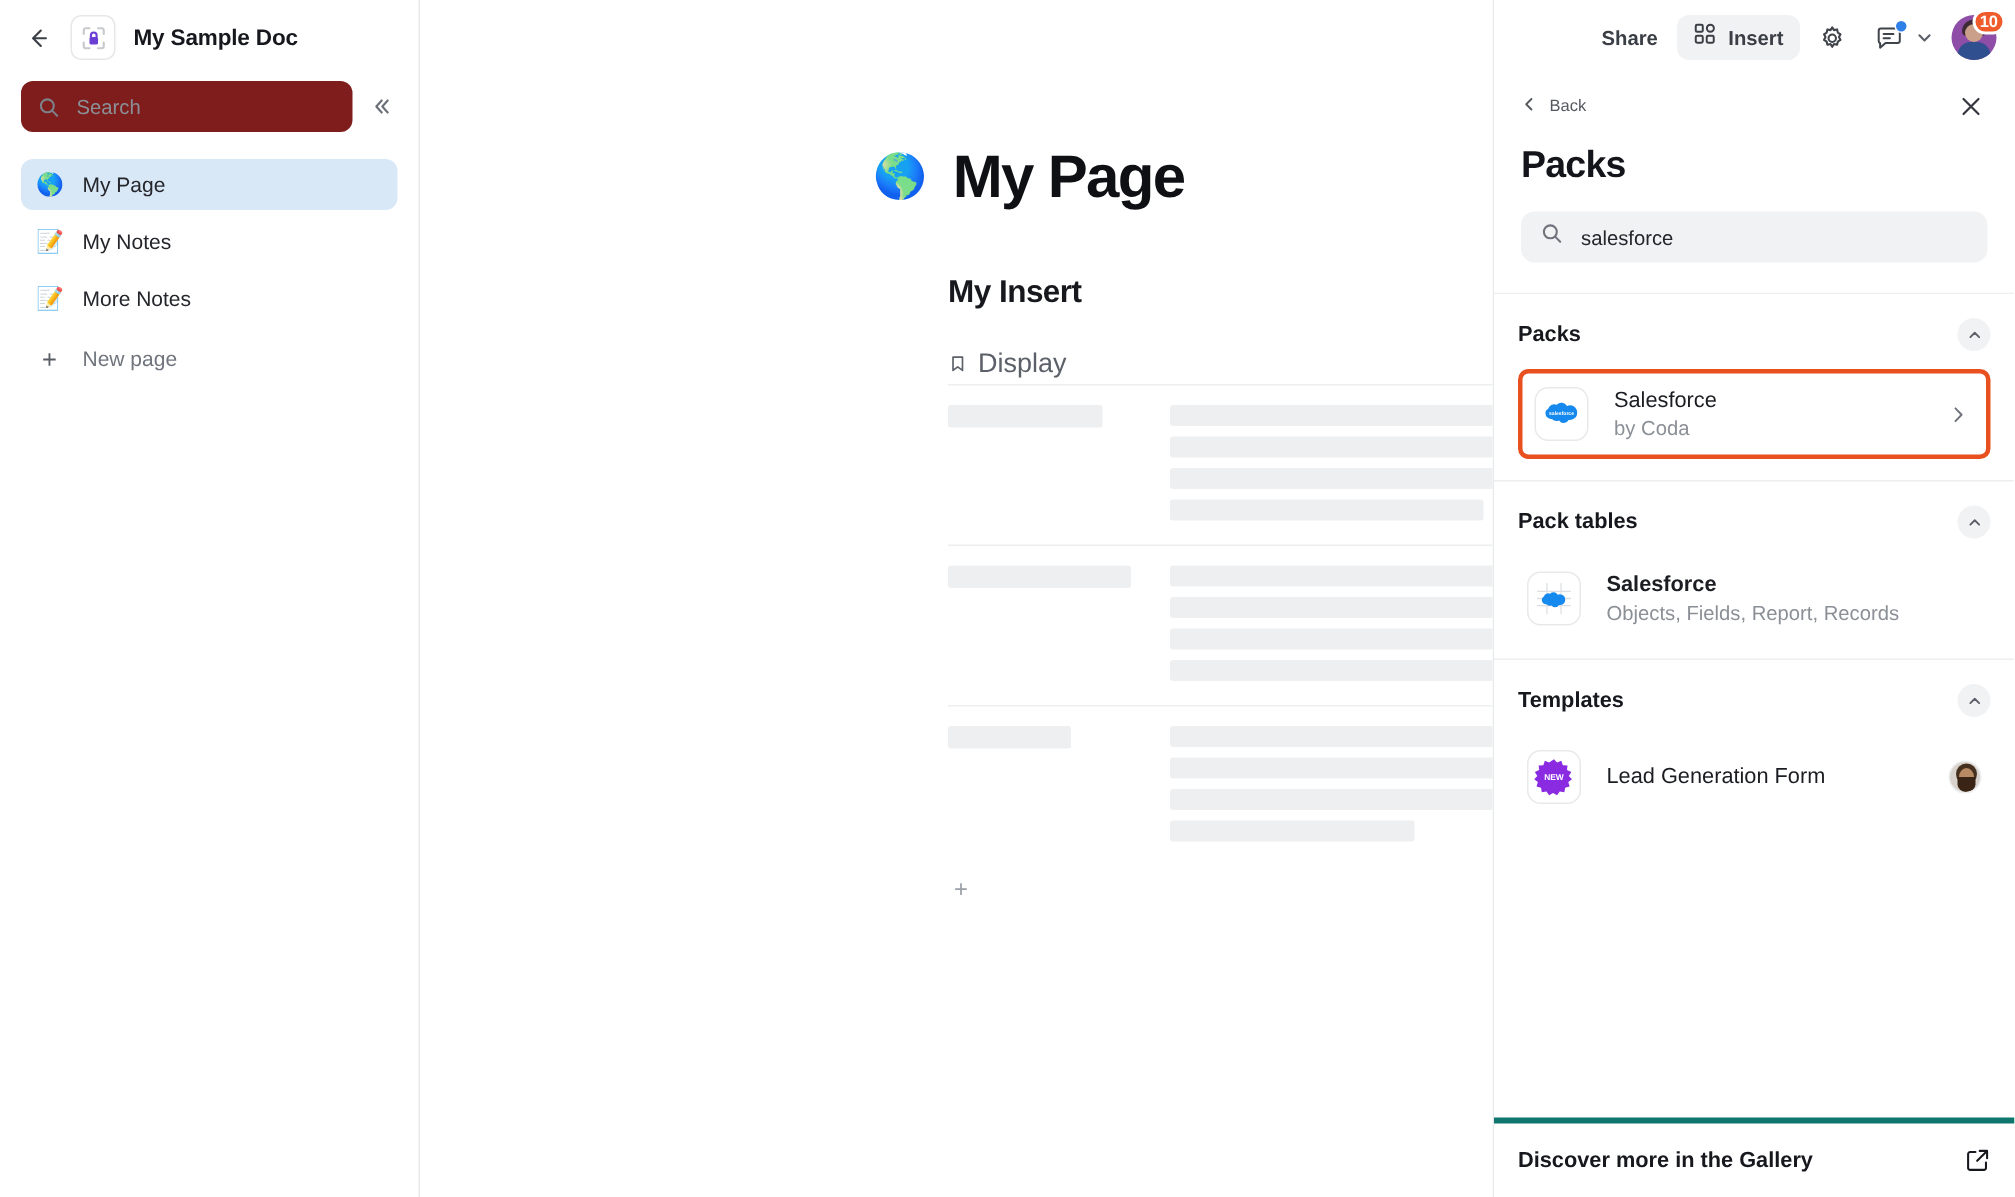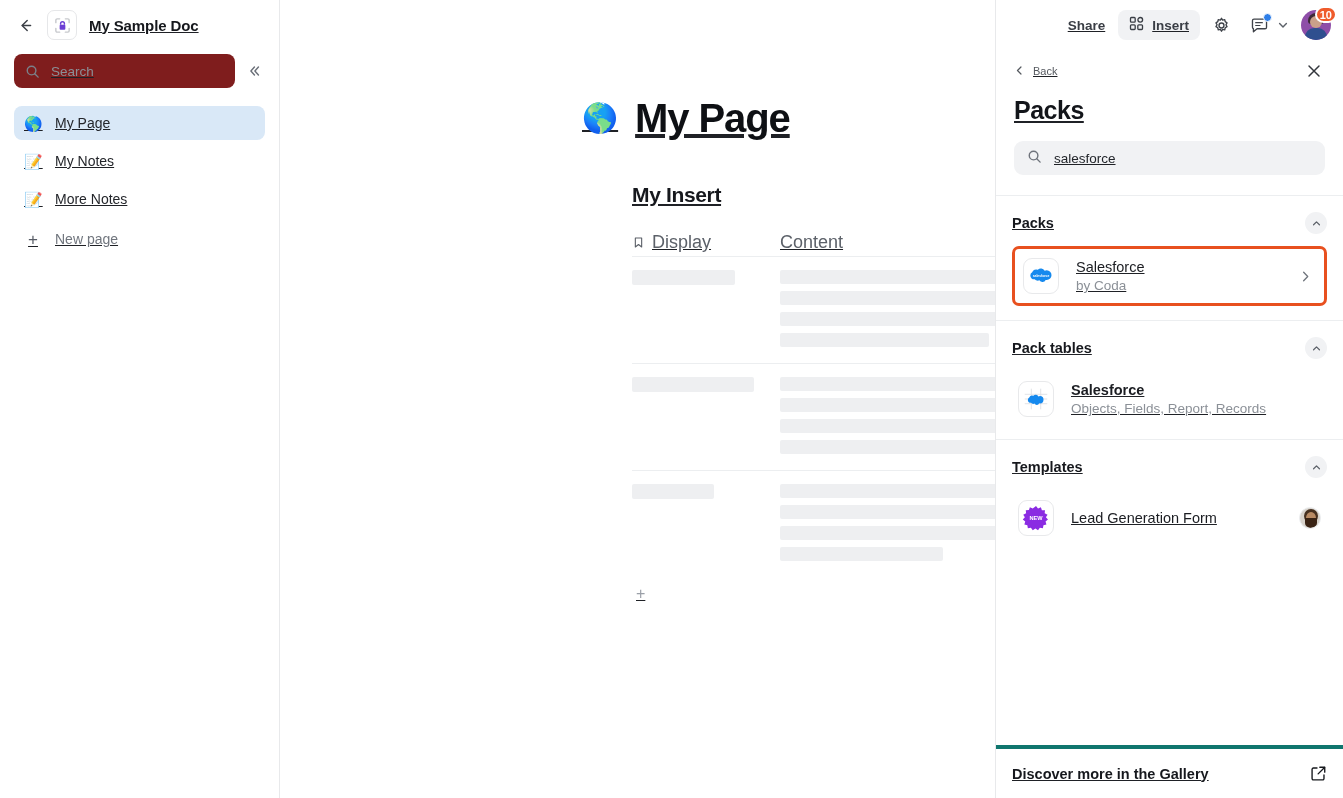--- a/index.html
+++ b/index.html
@@ -5,21 +5,21 @@
   * { box-sizing: border-box; }
   html, body { margin: 0; padding: 0; }
   body {
     width: 1343px; height: 798px;
     font-family: "Liberation Sans", sans-serif;
     background: #ffffff;
     color: #1f2126;
     overflow: hidden;
     -webkit-font-smoothing: antialiased;
   }
-  .app { display: flex; width: 1343px; height: 798px; text-decoration: underline; }
+  .app { display: flex; width: 1343px; height: 798px; }
 
   
   .sidebar {
     width: 280px; height: 798px;
     background: #fff;
     border-right: 1px solid #e8e9eb;
     flex: 0 0 280px;
     position: relative;
   }
   .sb-top { display: flex; align-items: center; height: 50px; padding: 0 12px; }
@@ -254,23 +254,20 @@
         <div class="tbl">
           <div class="tbl-head">
             <div class="th col-display">
               <span class="bm">
                 <svg width="13" height="13" viewBox="0 0 14 14" fill="none">
                   <path d="M3.6 2.2 h6.8 v9.6 l-3.4 -2.6 l-3.4 2.6 z" stroke="#5c6169" stroke-width="1.2" stroke-linejoin="round"></path>
                 </svg>
               </span>
               <span>Display</span>
             </div>
-            <div class="th col-content">
-              <span>Content</span>
-            </div>
 
           </div>
 
           <div class="tbl-row">
             <div class="col-display cell-display">
               <div class="sk" style="width:103px"></div>
             </div>
             <div class="col-content cell-content">
               <div class="sk" style="width:304px"></div>
               <div class="sk" style="width:304px"></div>

